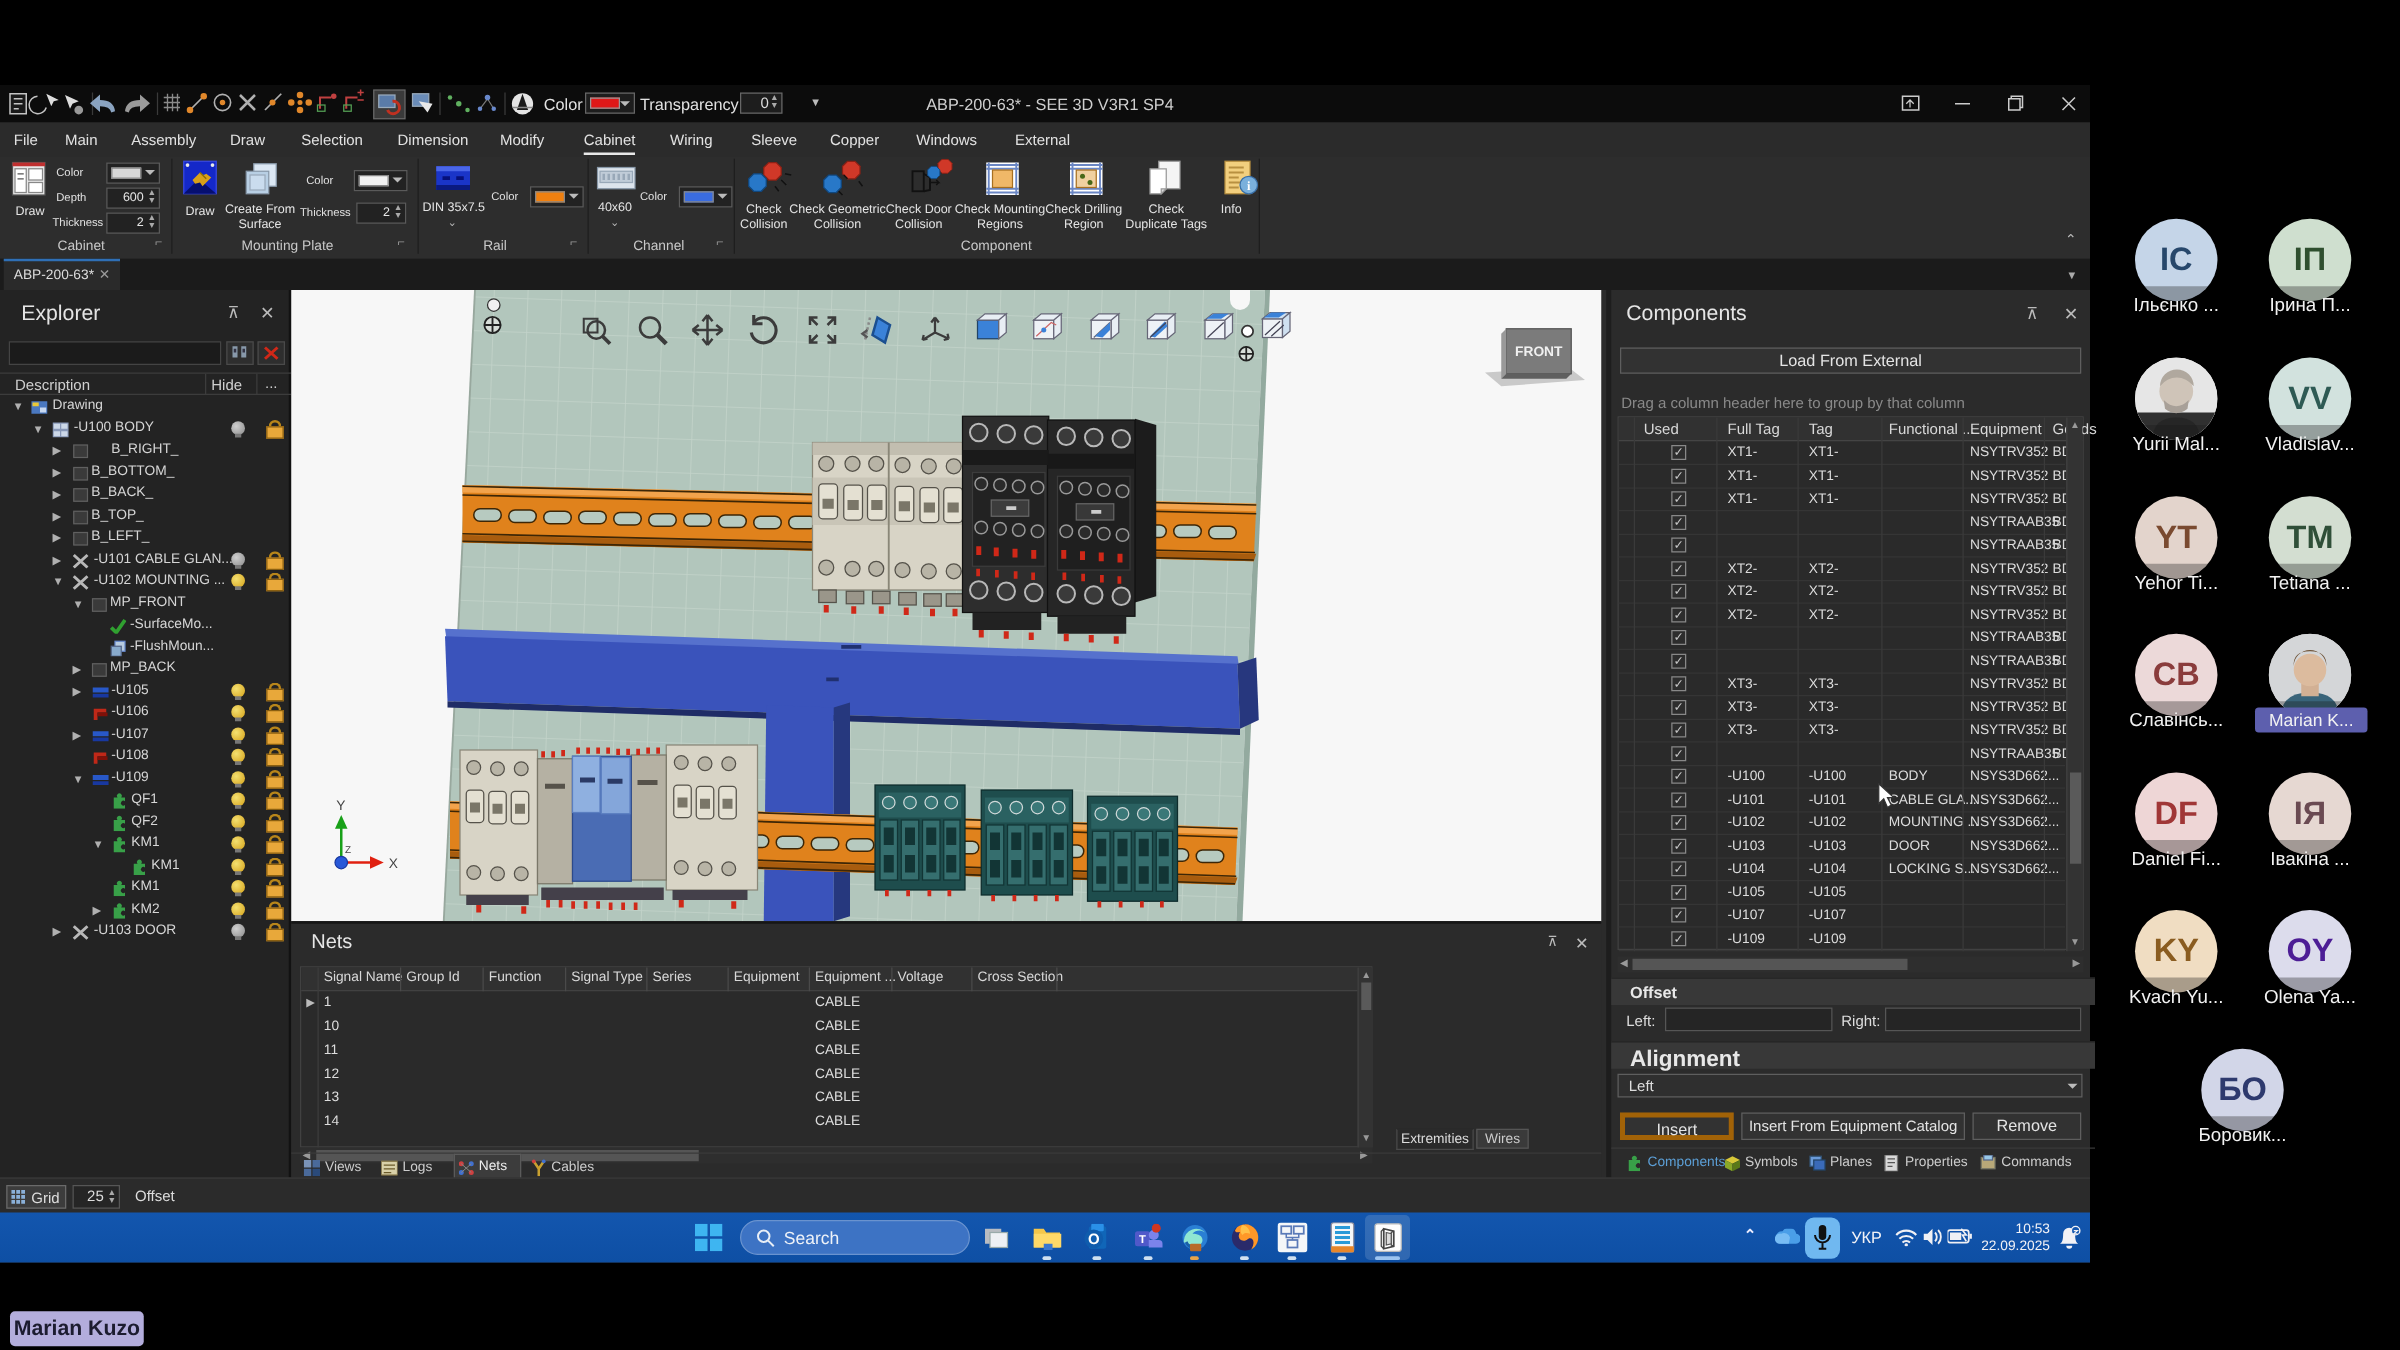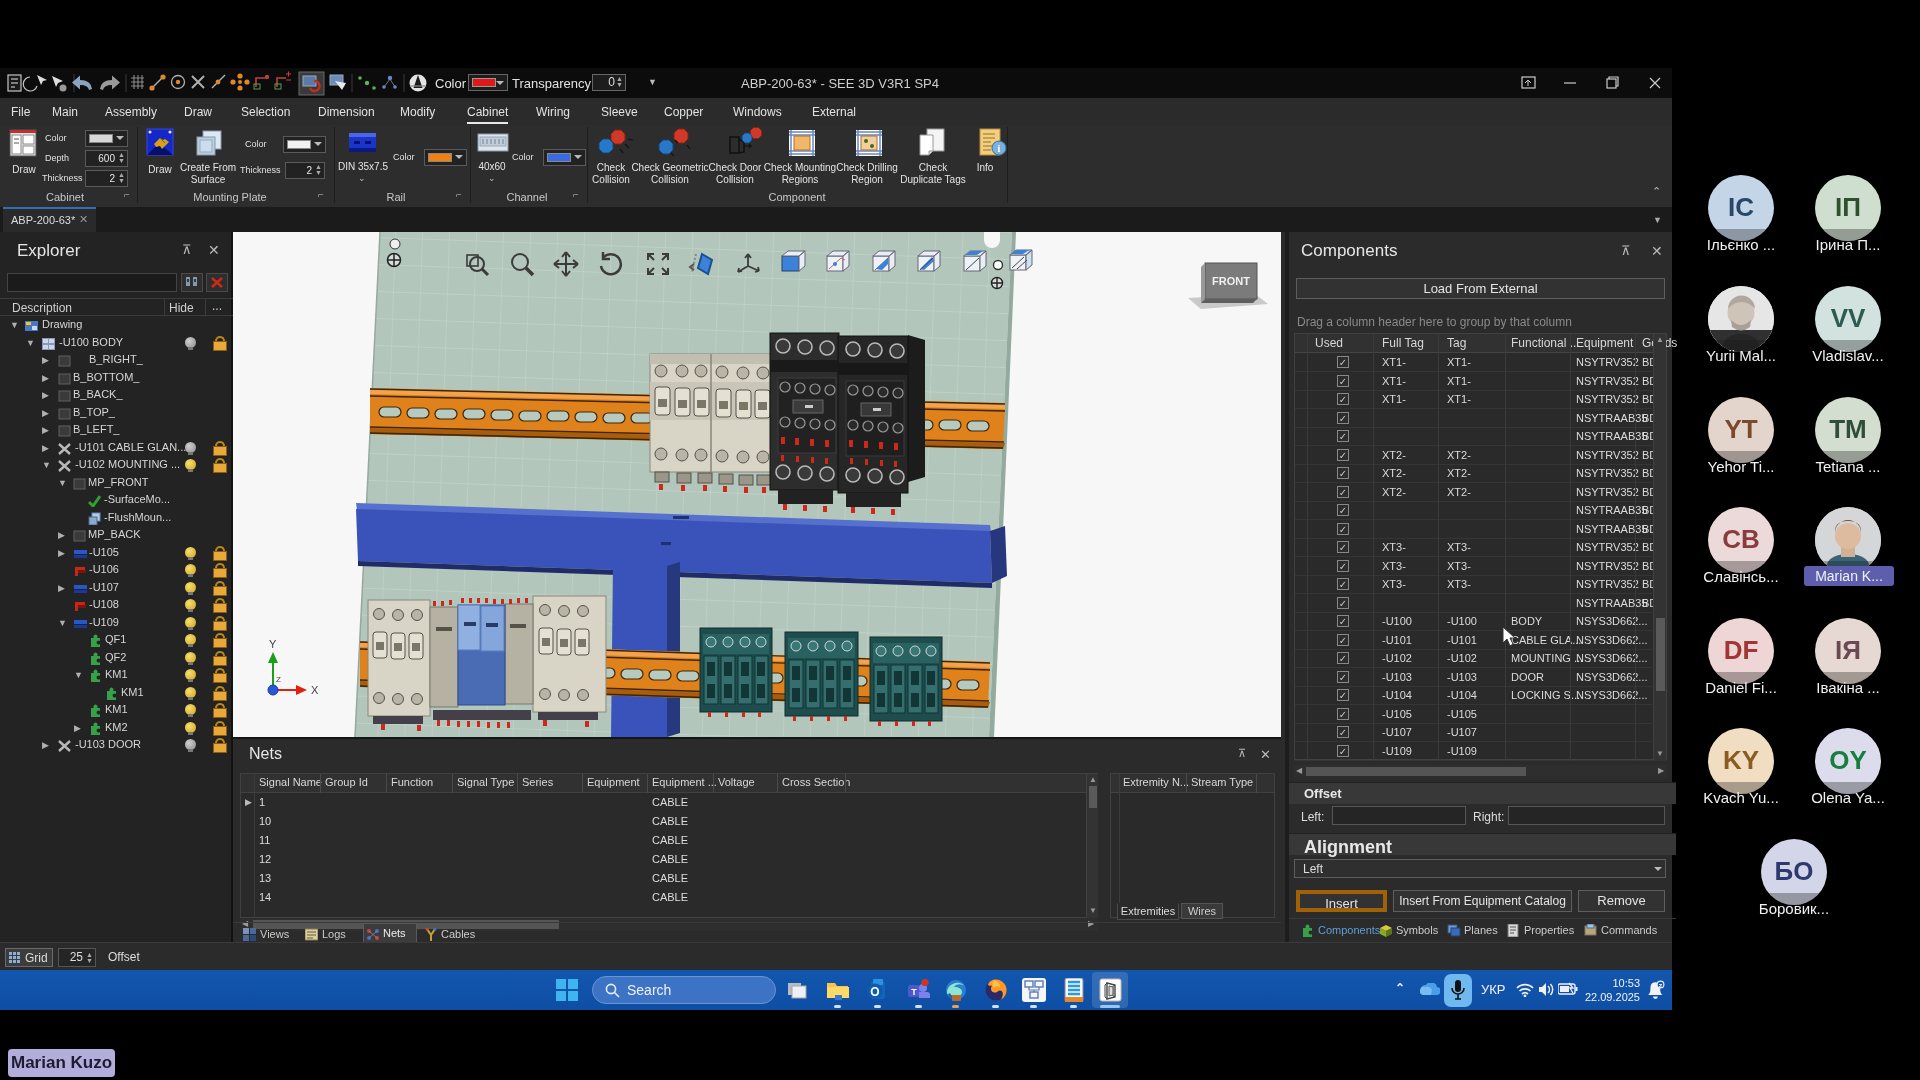--- a/index.html
+++ b/index.html
@@ -1109,29 +1109,20 @@
         <div class="abs" style="left:2px;top:12px;width:8px;height:22px;background:#5a5a5a;"></div>
         <span class="abs" style="left:2px;top:132px;color:#999;font-size:8px;">▼</span>
       </div>
     </div>
     <div class="abs" style="left:7px;top:179px;width:858px;height:13px;background:#2e2e2e;">
       <span class="abs" style="left:2px;top:1px;color:#999;font-size:8px;">◀</span>
       <div class="abs" style="left:13px;top:2px;width:306px;height:9px;background:#555;"></div>
       <span class="abs" style="left:848px;top:1px;color:#999;font-size:8px;">▶</span>
     </div>
 
-    <div class="abs" style="left:877px;top:34px;width:165px;height:145px;background:#2a2a2a;border:1px solid #414141;">
-      <div class="abs" style="left:0;top:0;width:163px;height:19px;background:#313131;border-bottom:1px solid #414141;color:#d8d8d8;font-size:11px;">
-        <span class="abs" style="left:12px;top:2px;">Extremity N...</span>
-          <span class="abs" style="left:80px;top:2px;">Stream Type</span>
-      </div>
-      <div class="abs" style="left:8px;top:0;width:1px;height:145px;background:#3c3c3c;"></div>
-      <div class="abs" style="left:75px;top:0;width:1px;height:19px;background:#4a4a4a;"></div>
-      <div class="abs" style="left:145px;top:0;width:1px;height:19px;background:#4a4a4a;"></div>
-    </div>
     <div class="abs" style="left:884px;top:164px;width:62px;height:17px;background:#2a2a2a;border:1px solid #4a4a4a;border-top:1px solid #2a2a2a;color:#ddd;font-size:11px;text-align:center;line-height:15px;">Extremities</div>
     <div class="abs" style="left:948px;top:164px;width:42px;height:16px;background:#3a3a3a;border:1px solid #555;color:#ccc;font-size:11px;text-align:center;line-height:14px;">Wires</div>
 
     <div class="abs" style="left:0;top:183px;width:1048px;height:22px;border-top:1px solid #3a3a3a;">
       <div class="abs" style="left:10px;top:2px;width:52px;height:19px;color:#ccc;font-size:11px;">
         <svg class="abs" style="left:0;top:3px" width="13" height="13">
             <rect x="0" y="0" width="6" height="6" fill="#7a93b8"></rect>
             <rect x="7" y="0" width="6" height="6" fill="#4a6a9a"></rect>
             <rect x="0" y="7" width="6" height="6" fill="#4a6a9a"></rect>
             <rect x="7" y="7" width="6" height="6" fill="#2a4a7a"></rect>
@@ -1548,18 +1539,18 @@
         <path d="M20 26 a13 13 0 0 1 26 0 q1 -12 -13 -12 q-14 0 -13 12 z" fill="#6e5338"></path>
       </svg>
   </div>
   <div class="aname" style="left:1804px;top:566px;width:90px;background:#5d5fae;border-radius:3px;height:20px;line-height:20px;font-size:14px;">Marian K...</div>
   <div class="ava" style="left:1708px;top:618px;background:#eed6d6;color:#a03636;">DF</div>
   <div class="aname" style="left:1676px;top:679px;">Daniel Fi...</div>
   <div class="ava" style="left:1815px;top:618px;background:#e6d8d2;color:#6a4a52;">ІЯ</div>
   <div class="aname" style="left:1783px;top:679px;">Івакіна ...</div>
   <div class="ava" style="left:1708px;top:728px;background:#f0ddc2;color:#8a5c20;">KY</div>
   <div class="aname" style="left:1676px;top:789px;">Kvach Yu...</div>
-  <div class="ava" style="left:1815px;top:728px;background:#dcdcec;color:#15803d;">OY</div>
+  <div class="ava" style="left:1815px;top:728px;background:#dcdcec;color:#4c1d95;">OY</div>
   <div class="aname" style="left:1783px;top:789px;">Olena Ya...</div>
   <div class="ava" style="left:1761px;top:839px;background:#d2d6e8;color:#2e3a6e;">БО</div>
   <div class="aname" style="left:1729px;top:900px;">Боровик...</div>
 </div>
 <div id="nametag" style="position:absolute;left:8px;top:1049px;width:107px;height:28px;background:#b3addc;border-radius:4px;color:#1c1c30;font-size:17px;font-weight:bold;text-align:center;line-height:27px;">Marian Kuzo</div>
 
 </body></html>

